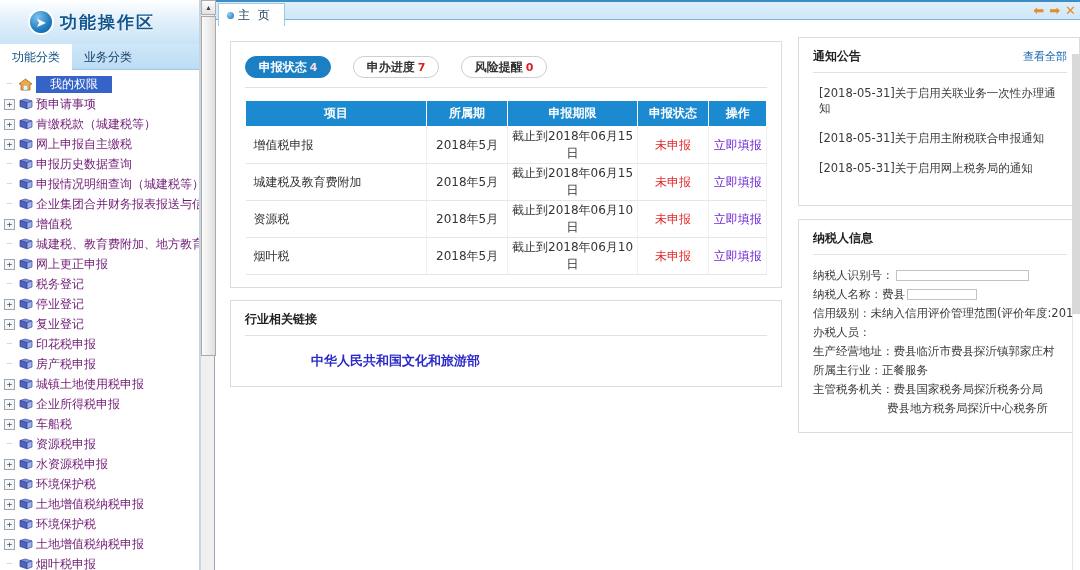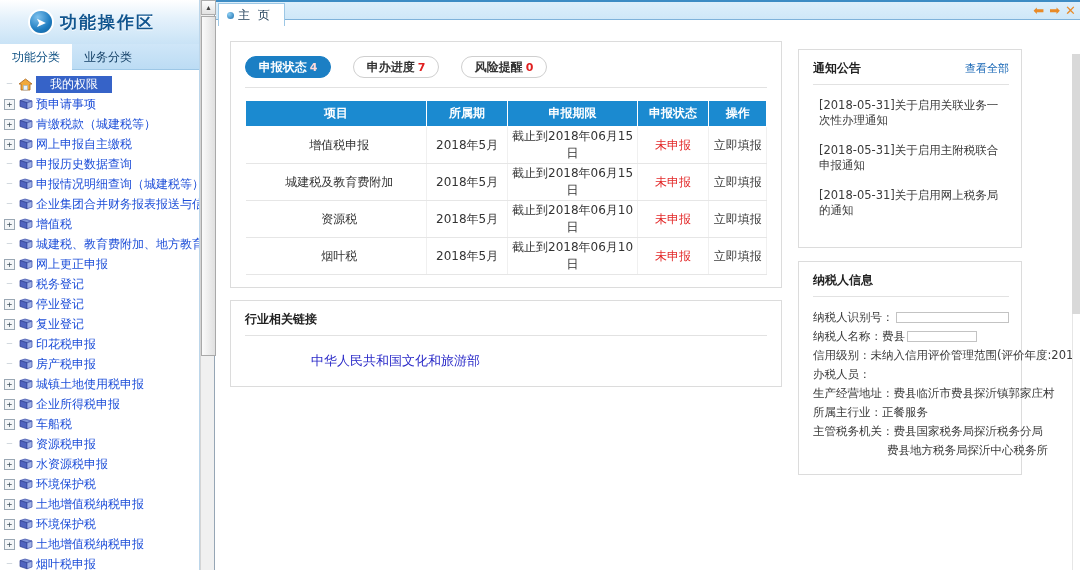--- a/index.html
+++ b/index.html
@@ -77,21 +77,21 @@
     border: 1px solid #9aa7b3;
     background: #f4f6f8;
     color: #41525f; font-size: 9px; line-height: 9px;
     text-align: center;
     font-family: "DejaVu Sans Mono", monospace;
   }
   .expander.blank { border: none; background: transparent; color: #b9c4cd; }
   .bookicon { width: 14px; height: 12px; flex: none; margin: 0 3px 0 2px; }
   .houseicon { width: 15px; height: 13px; flex: none; margin: 0 3px 0 1px; }
   .nodelabel {
-    font-size: 12px; color: #1d4ed8;
+    font-size: 12px; color: #701a75;
     font-family: "DejaVu Sans", sans-serif;
     overflow: hidden;
   }
   .node.root .nodelabel {
     background: #3663c8; color: #ffffff; padding: 0 14px;
   }
 
   
   #lp-scroll {
     position: absolute; left: 200px; top: 0; width: 15px; height: 570px;
@@ -148,21 +148,21 @@
     padding: 14px 6px 0 14px;
   }
 
   
   .card {
     background: #ffffff;
     border: 1px solid #dcdcdc;
   }
 
   #left-col { position: absolute; left: 14px; top: 14px; width: 552px; }
-  #right-col { position: absolute; left: 582px; top: 22px; width: 224px; }
+  #right-col { position: absolute; left: 582px; top: 10px; width: 282px; }
 
   
   #decl-card { padding: 14px 14px 12px 14px; }
   #pill-row { display: flex; align-items: center; gap: 22px;
      border-bottom: 1px solid #e2e2e2; padding-bottom: 9px; }
   .pill {
     height: 22px; min-width: 86px;
     border-radius: 11px;
     display: flex; align-items: center; justify-content: center; gap: 3px;
     font-size: 12px; font-weight: bold;
@@ -183,32 +183,32 @@
     font-family: "DejaVu Sans", sans-serif;
   }
   table.grid td {
     height: 27px;
     border-bottom: 1px solid #e6e6e6;
     border-right: 1px solid #f0f0f0;
     font-size: 12px; color: #333;
     text-align: center;
     font-family: "DejaVu Sans", sans-serif;
   }
-  table.grid td.first { text-align: center; padding-left: 8px; }
+  table.grid td.first { text-align: left; padding-left: 8px; }
   table.grid td.status { color: #e32929; }
-  table.grid td.action a { color: #404040; text-decoration: none; cursor: pointer; }
+  table.grid td.action a { color: #6d28d9; text-decoration: none; cursor: pointer; }
 
   
   #links-card { margin-top: 12px; padding: 10px 14px 16px 14px; }
   .card-title {
     font-size: 12px; font-weight: bold; color: #222;
     padding-bottom: 7px; border-bottom: 1px solid #e2e2e2;
     font-family: "DejaVu Sans", sans-serif;
   }
-  #links-body { padding: 16px 0 0 66px; }
+  #links-body { padding: 16px 0 0 66px; font-weight: bold; }
   #links-body a { color: #2a2ac8; font-size: 13px; text-decoration: none; cursor: pointer;
     font-family: "DejaVu Sans", sans-serif;}
 
   
   #notice-card { padding: 10px 12px 14px 14px; }
   #notice-head { display: flex; align-items: baseline; justify-content: space-between;
     border-bottom: 1px solid #e2e2e2; padding-bottom: 7px;}
   #notice-head .t { font-size: 12px; font-weight: bold; color: #222;
     font-family: "DejaVu Sans", sans-serif;}
   #notice-head .more { font-size: 11px; color: #1464b4; text-decoration: none; cursor: pointer;

